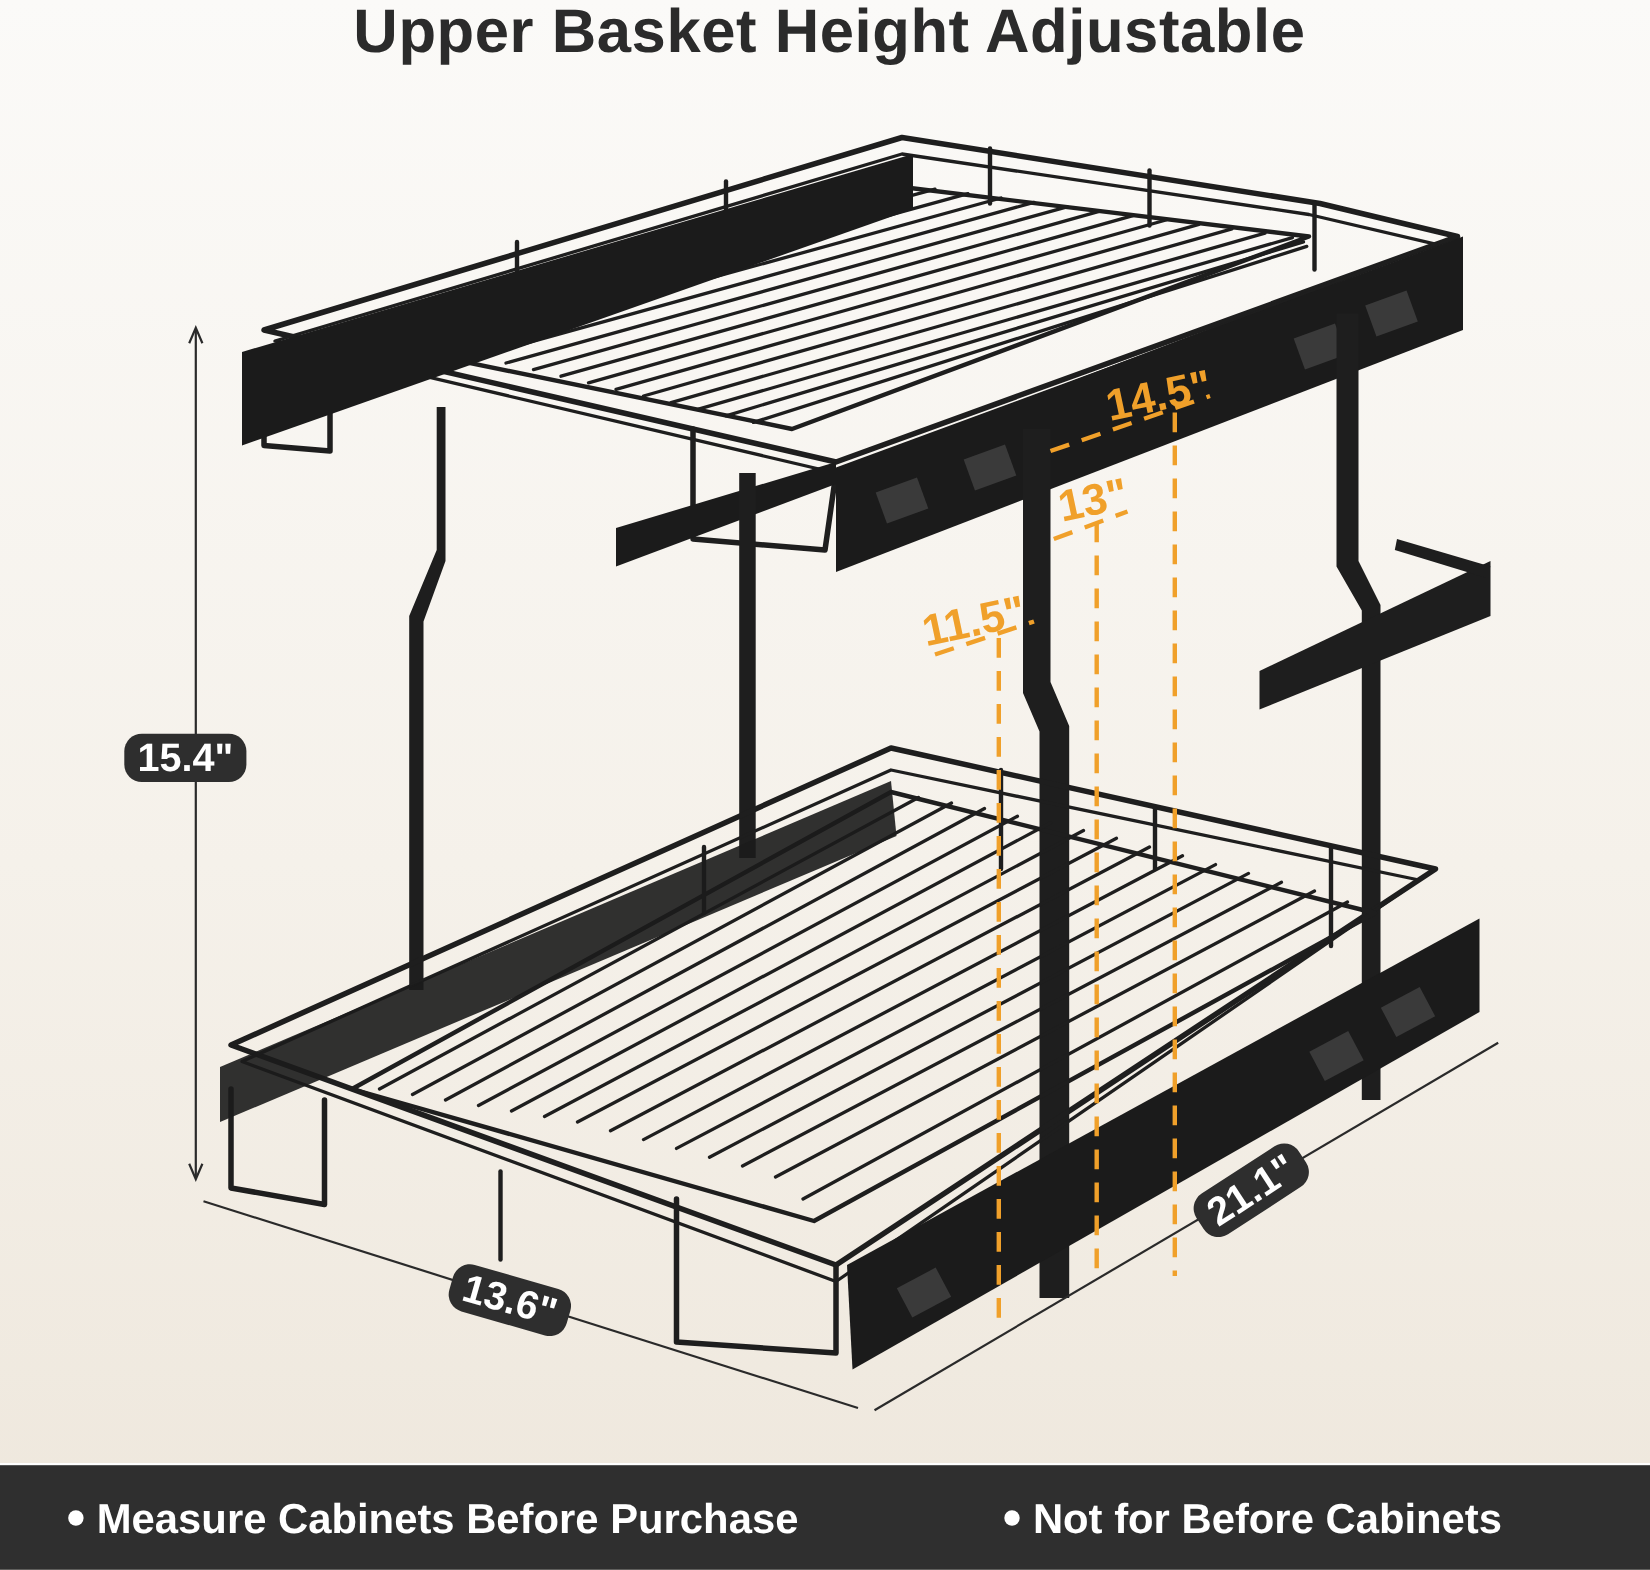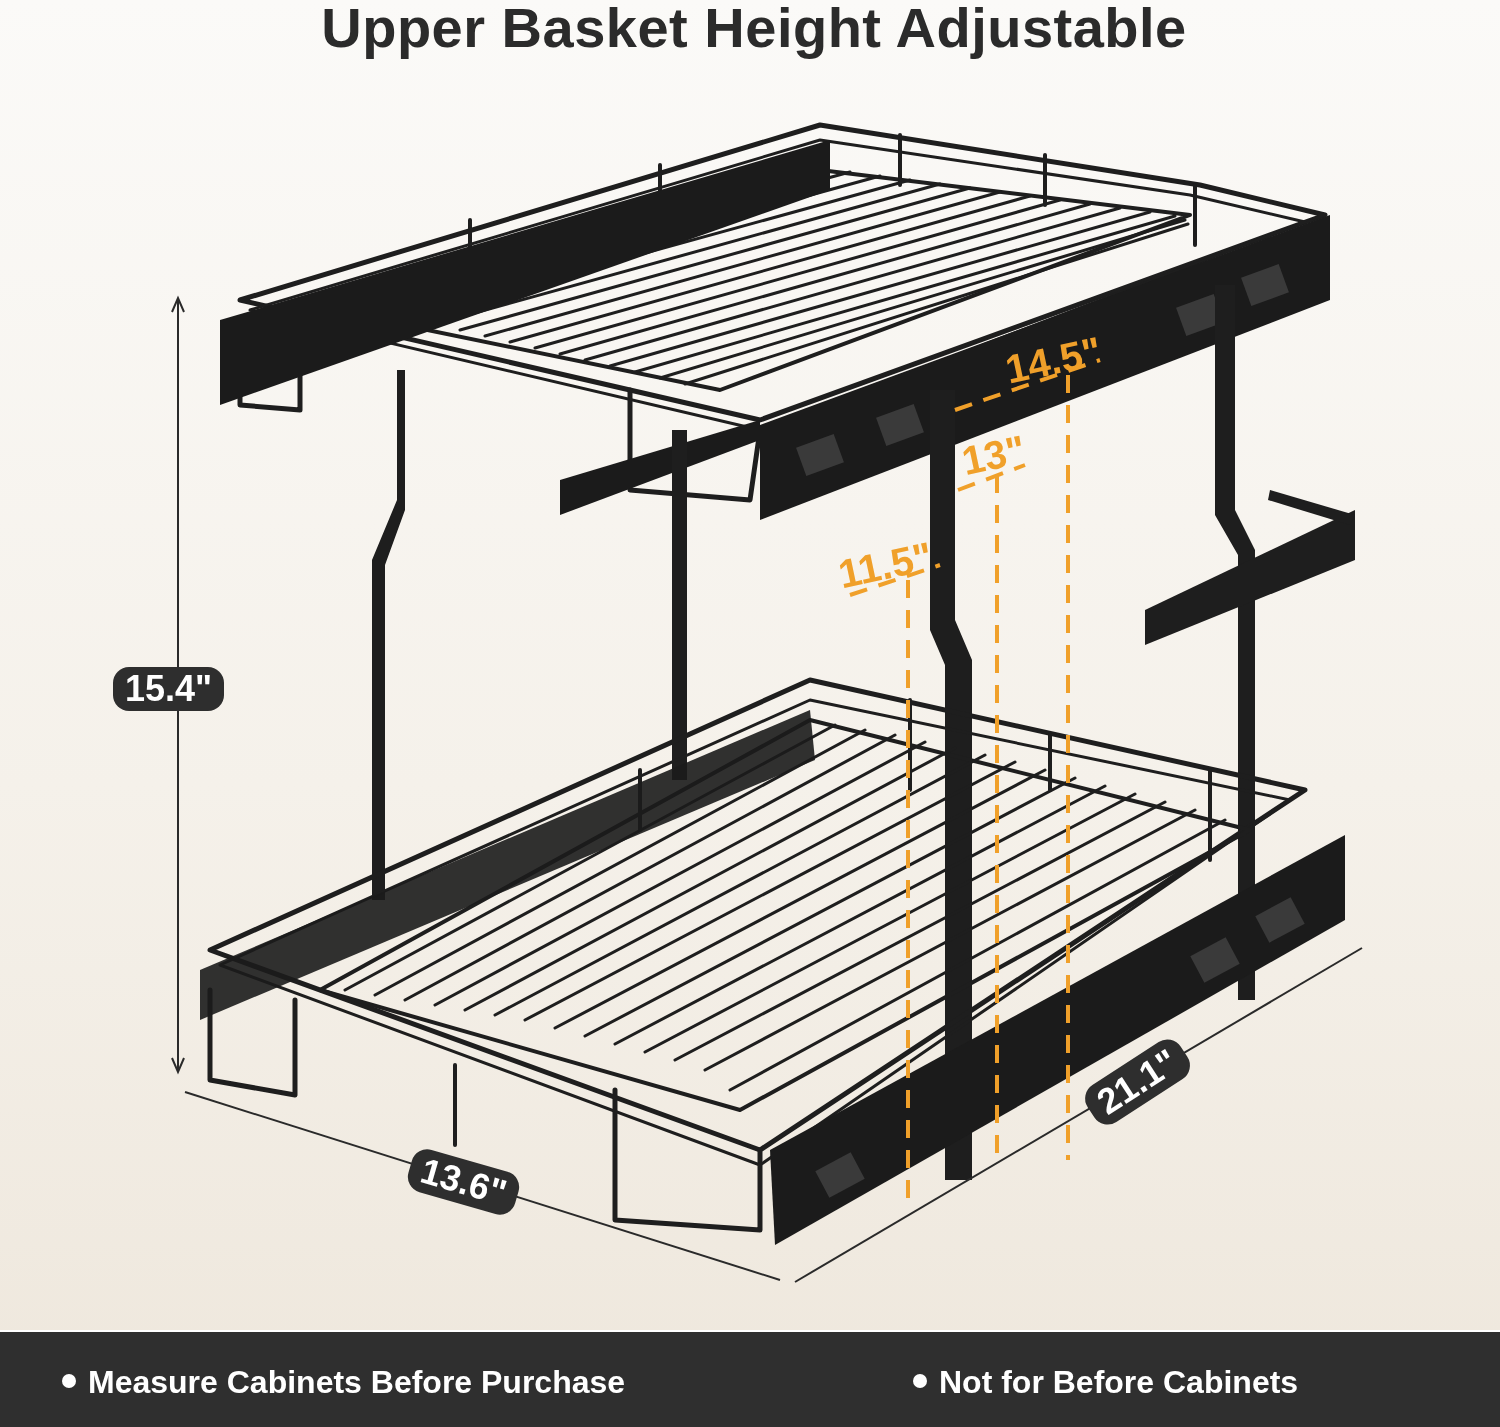--- a/index.html
+++ b/index.html
@@ -14,21 +14,21 @@
     text-align: center; font-size: 56px; font-weight: bold; color: #2b2b2b;
     line-height: 56px; letter-spacing: 0.5px; margin-left: 40px;
   }
   .illustration { position: absolute; left: 0; top: 60px; width: 1500px; height: 1270px; }
   .footer {
     position: absolute; left: 0; top: 1330px; width: 1500px; height: 97px;
     background: #2f2f2f; border-top: 2px solid #ffffff;
   }
   .footer-item {
     position: absolute; top: 30px; color: #ffffff; font-weight: bold;
-    font-size: 32px; line-height: 40px; white-space: nowrap;
+    font-size: 38px; line-height: 40px; white-space: nowrap;
   }
   .footer-item .bullet {
     display: inline-block; width: 14px; height: 14px; border-radius: 50%;
     background: #fff; margin-right: 12px; vertical-align: middle; position: relative; top: -4px;
   }
   .footer-item.left { left: 62px; }
   .footer-item.right { left: 913px; }
   .dim-pill {
     position: absolute; background: #2e2e2e; color: #fff; font-weight: bold;
     font-size: 36px; border-radius: 16px; padding: 0 12px; line-height: 44px;

